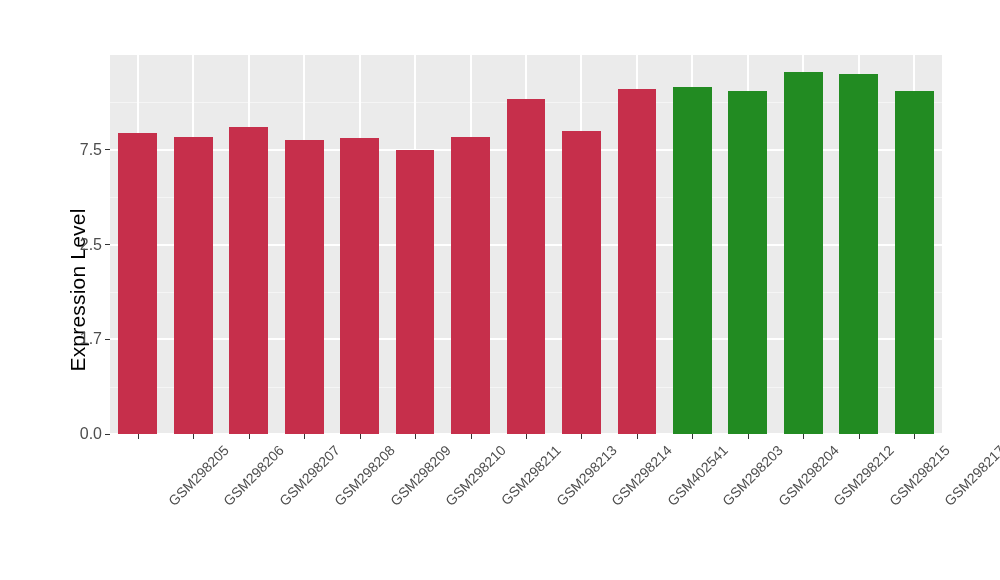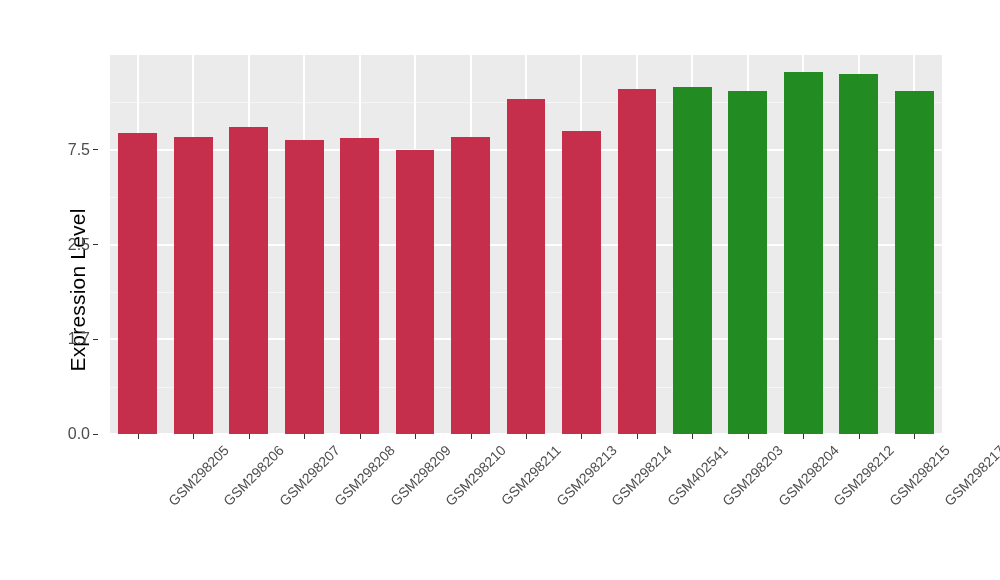--- a/index.html
+++ b/index.html
@@ -42,21 +42,21 @@
   
   #y-axis {
     position: absolute;
     left: 60px;
     top: 0;
     width: 50px;
     height: 580px;
   }
   .y-tick {
     position: absolute;
-    right: 12px;
+    right: 0px;
     height: 20px;
     line-height: 20px;
     display: flex;
     align-items: center;
     justify-content: flex-end;
     margin-left: 16px;
   }
   .y-tick-label {
     font-size: 16px;
     color: #4d4d4d;

